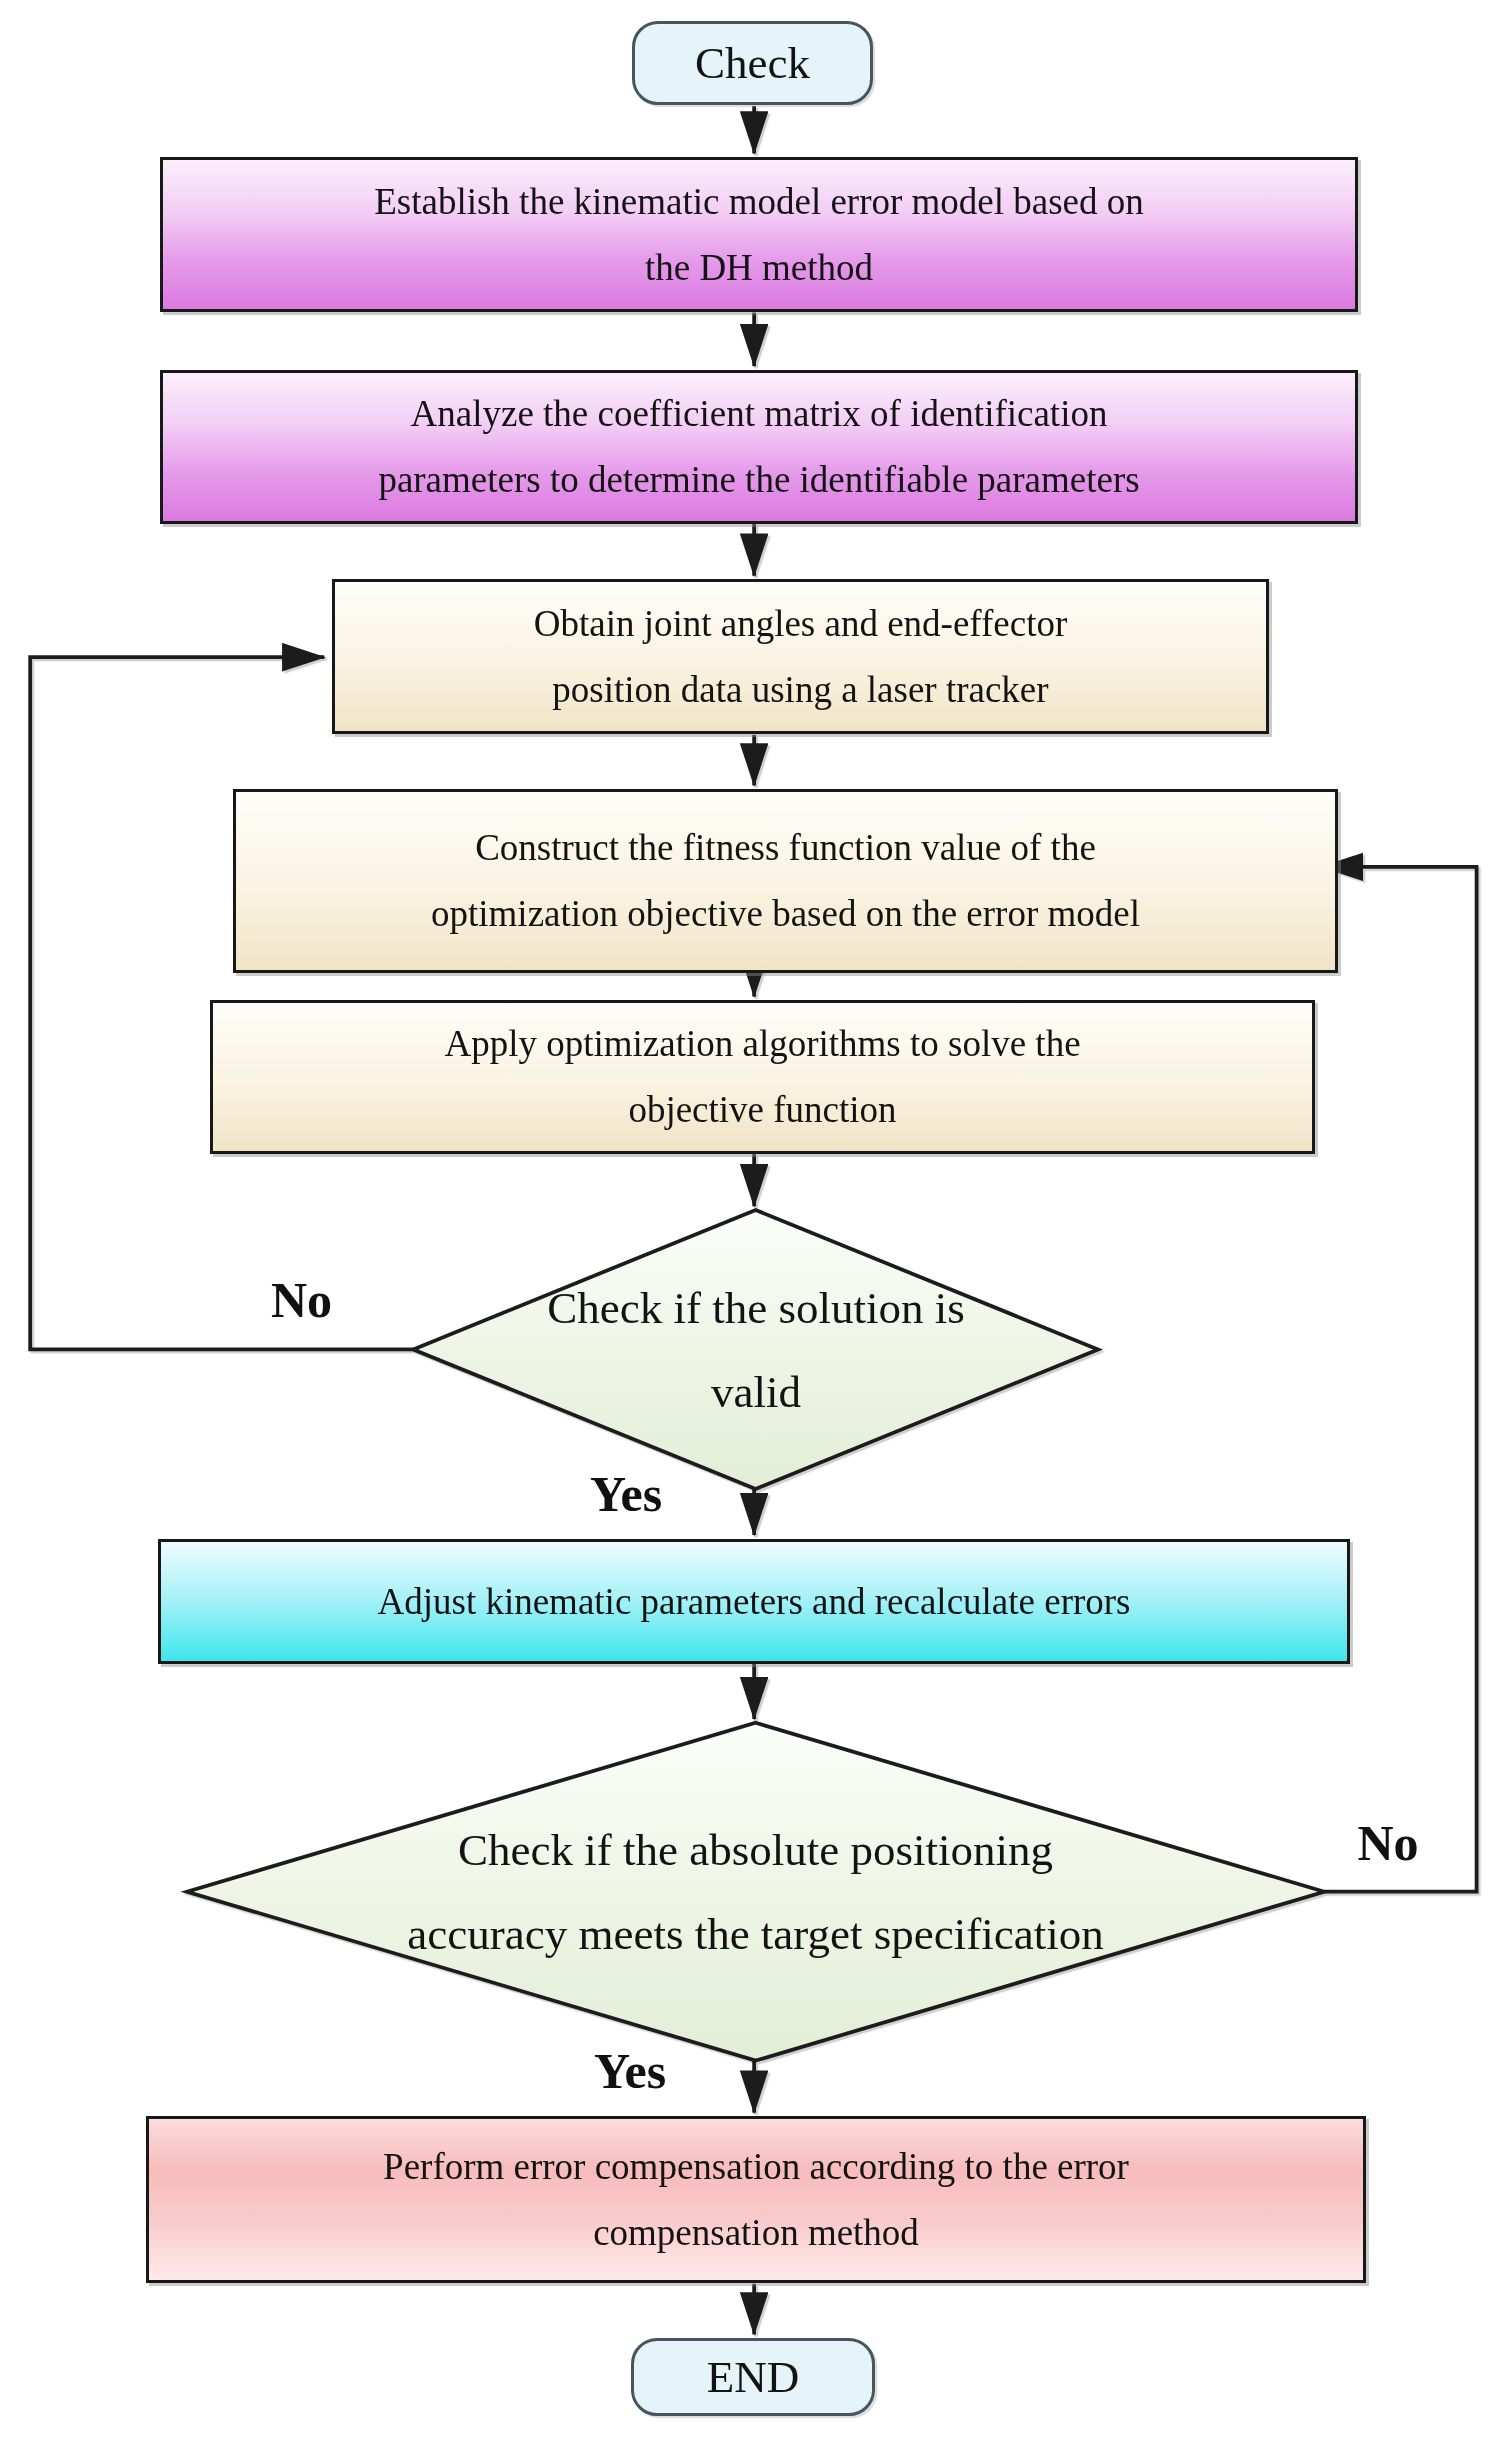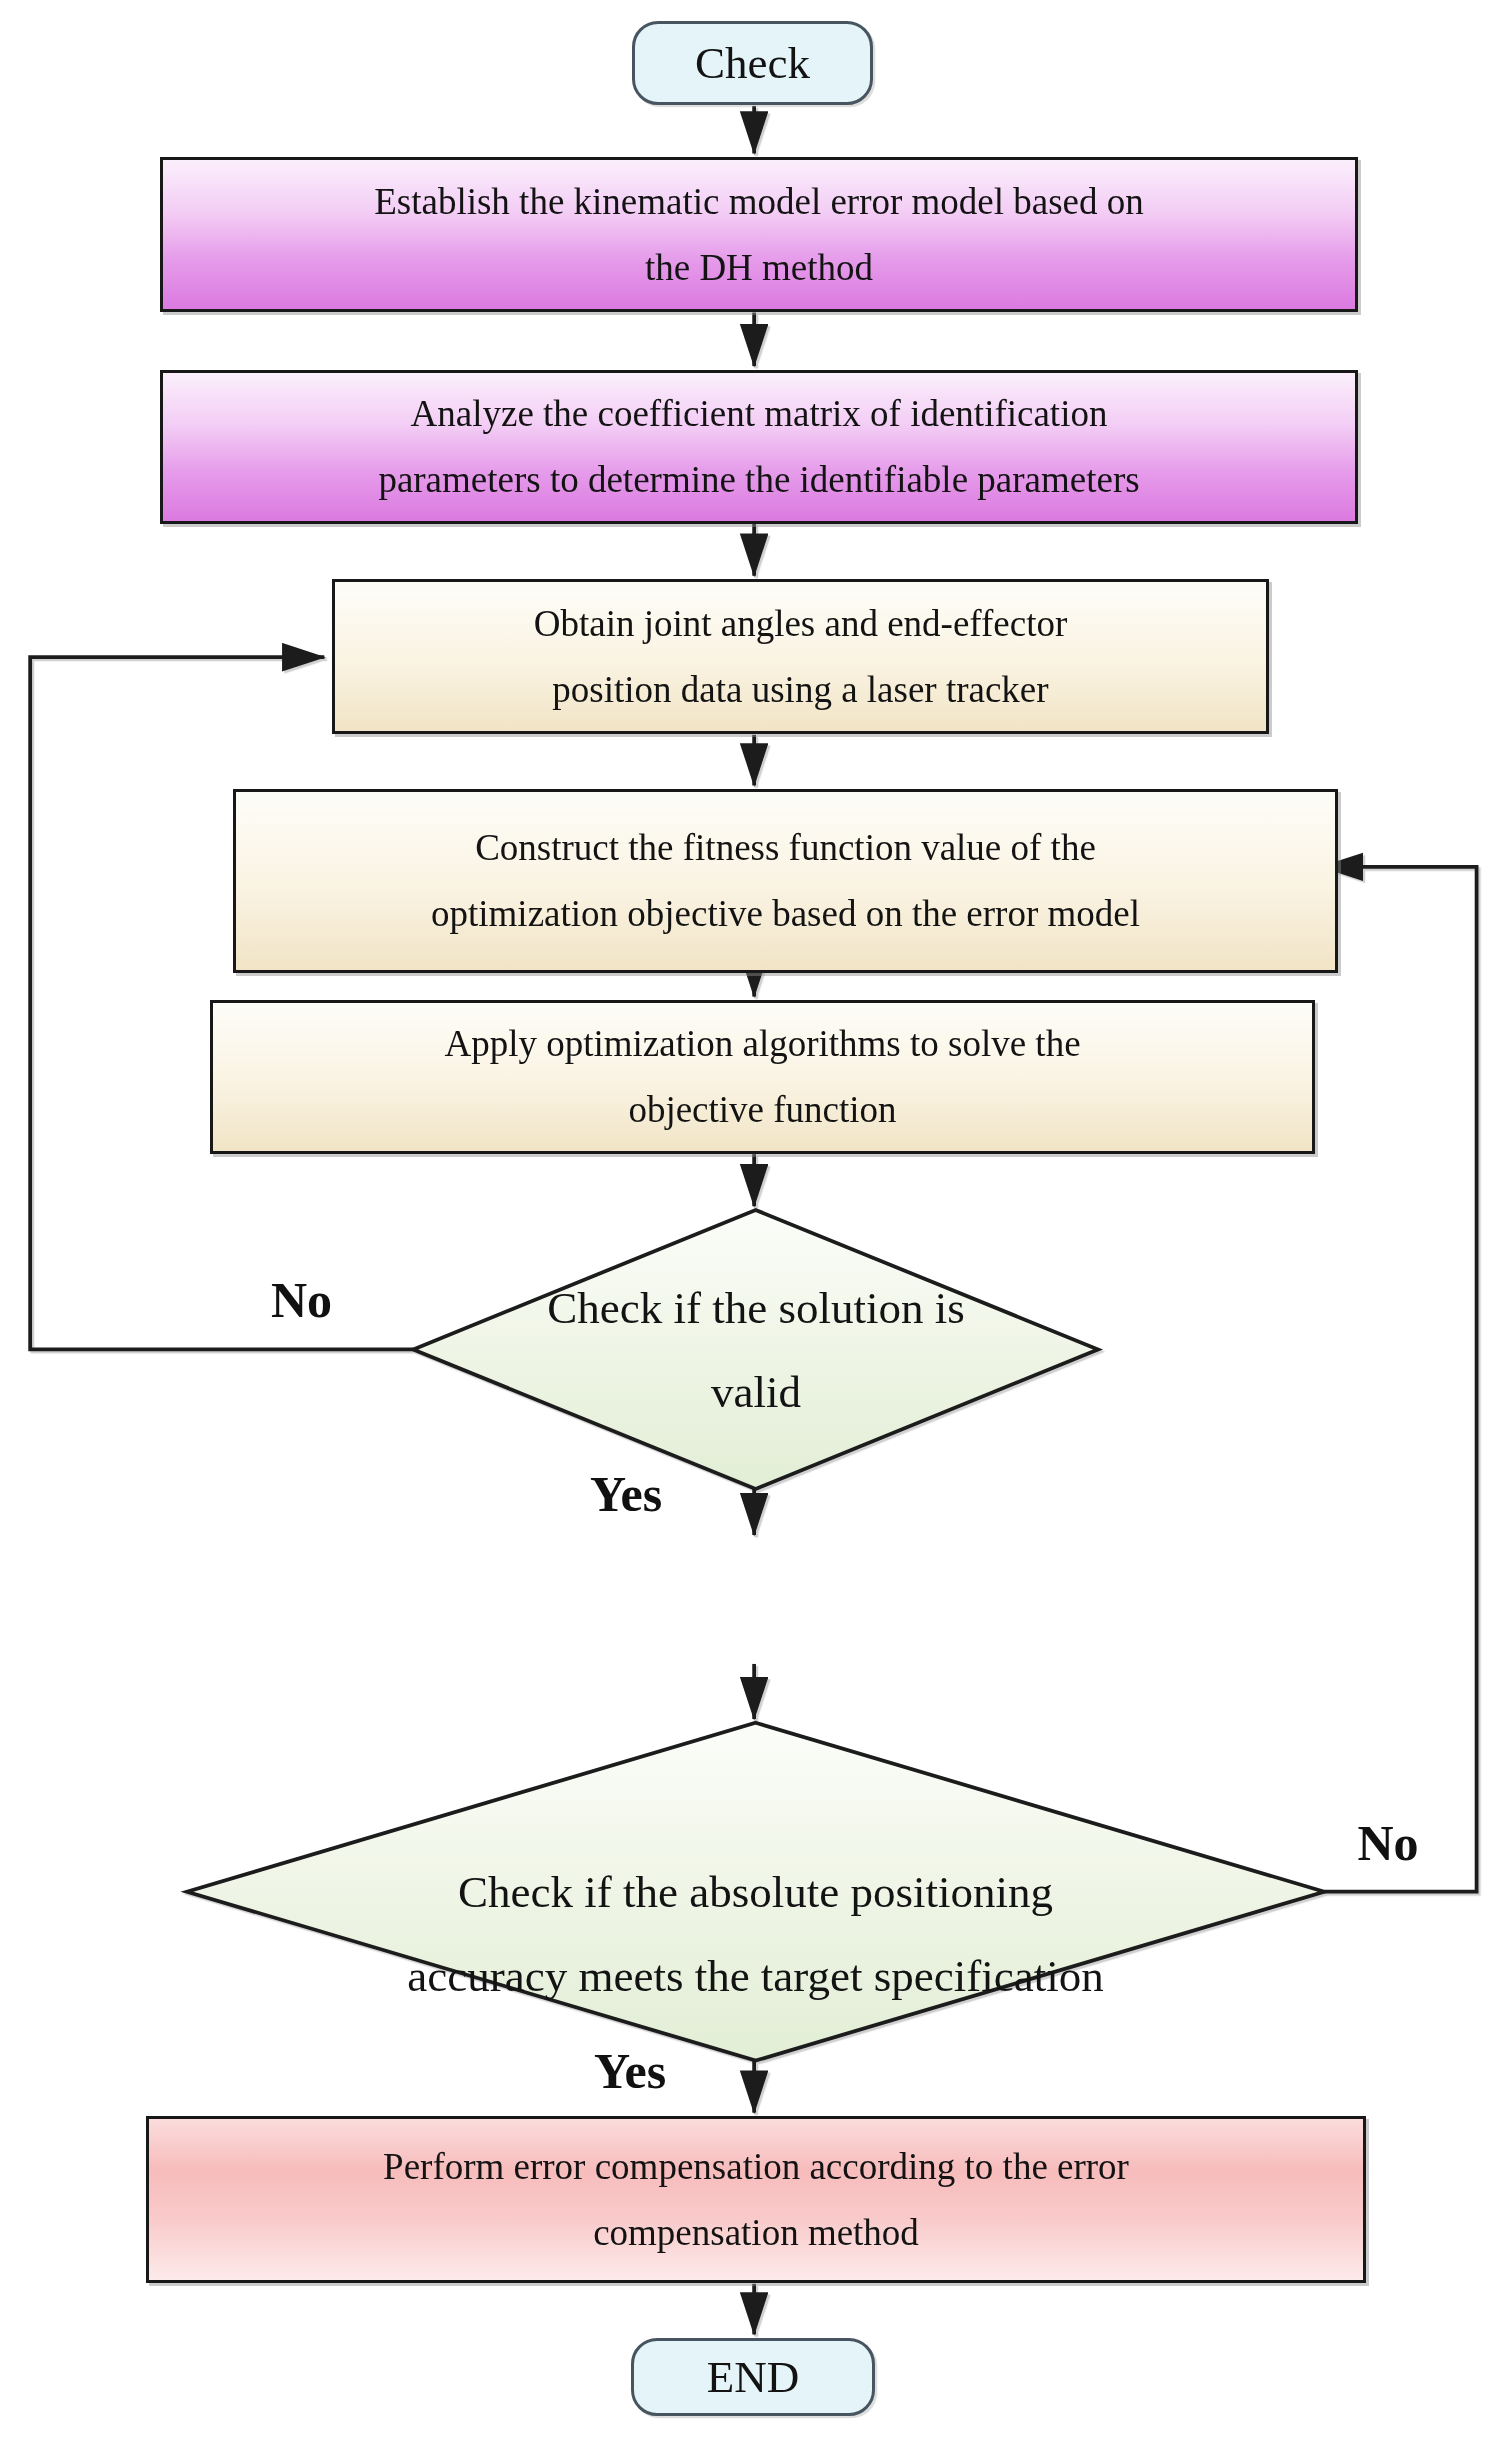--- a/index.html
+++ b/index.html
@@ -103,22 +103,23 @@
 
   <div class="node proc cream" style="left:210px;top:789px;width:1105px;height:184px;padding:0 12px;margin-left:23px;">Construct the fitness function value of the
 optimization objective based on the error model</div>
 
   <div class="node proc cream" style="left:210px;top:1000px;width:1105px;height:154px;padding:0 30px;">Apply optimization algorithms to solve the
 objective function</div>
 
   <div class="dtext" style="left:492px;top:1261px;width:528px;height:178px;">Check if the solution is
 valid</div>
 
+  <div class="node proc cyan" style="left:158px;top:1539px;width:1192px;height:125px;">Adjust kinematic parameters and recalculate errors</div>
 
-  <div class="dtext" style="left:303px;top:1843px;width:905px;height:181px;">Check if the absolute positioning
+  <div class="dtext" style="left:303px;top:1801px;width:905px;height:181px;">Check if the absolute positioning
 accuracy meets the target specification</div>
 
   <div class="node proc pink" style="left:146px;top:2116px;width:1220px;height:167px;padding:0 30px;">Perform error compensation according to the error
 compensation method</div>
 
   <div class="node terminator" style="left:631px;top:2338px;width:244px;height:78px;">END</div>
 
   <div class="edge-label" style="left:241px;top:1266px;width:121px;height:68px;">No</div>
 
   <div class="edge-label" style="left:547px;top:1460px;width:158px;height:68px;">Yes</div>

